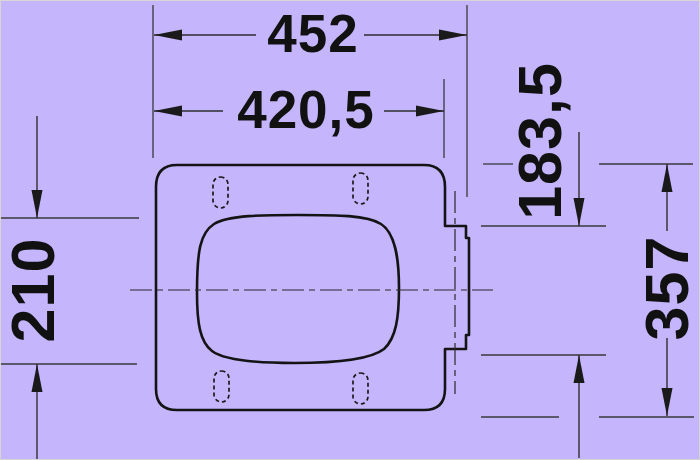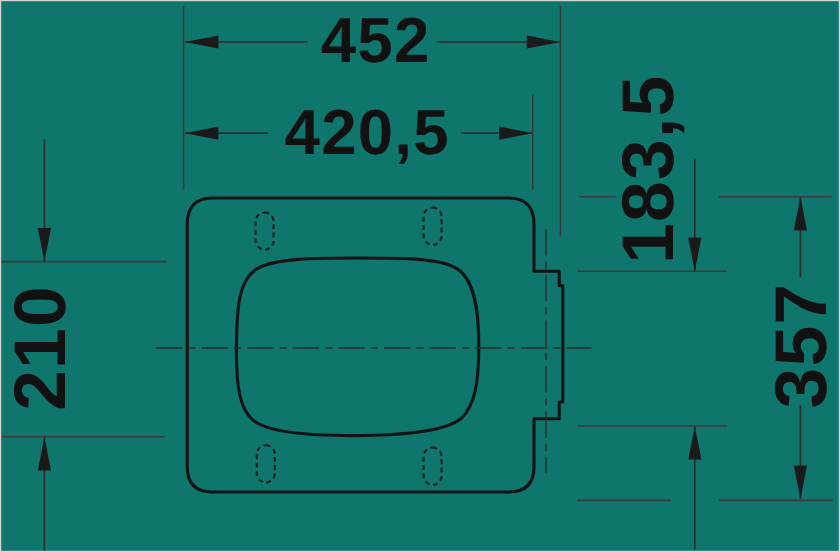--- a/index.html
+++ b/index.html
@@ -5,21 +5,21 @@
   html, body {
     margin: 0;
     padding: 0;
     background: #ffffff;
     font-family: "Liberation Sans", sans-serif;
   }
   .frame {
     position: relative;
     width: 700px;
     height: 460px;
-    background: #0f766e;
+    background: #c4b5fd;
     border: 1px solid #d6d6d4;
     box-sizing: border-box;
     overflow: hidden;
   }
   svg { display: block; }
   .outline {
     fill: none;
     stroke: #141414;
     stroke-width: 2.6;
     stroke-linejoin: round;

